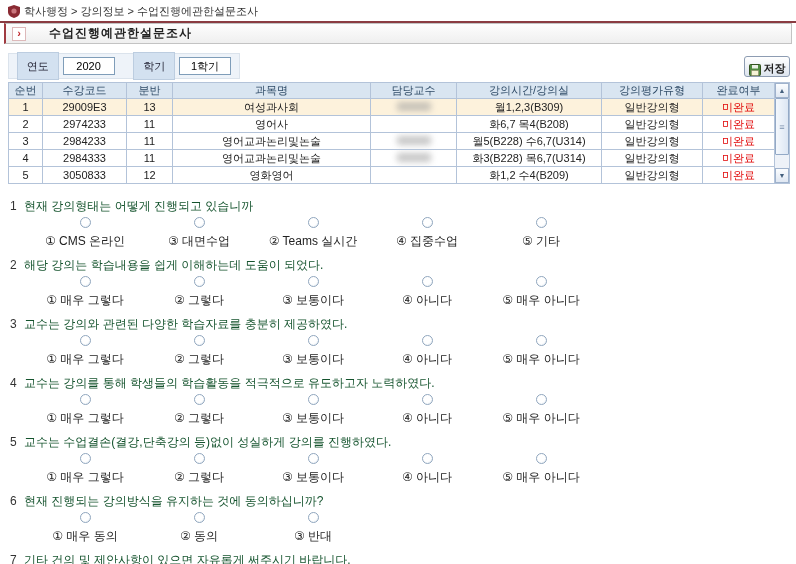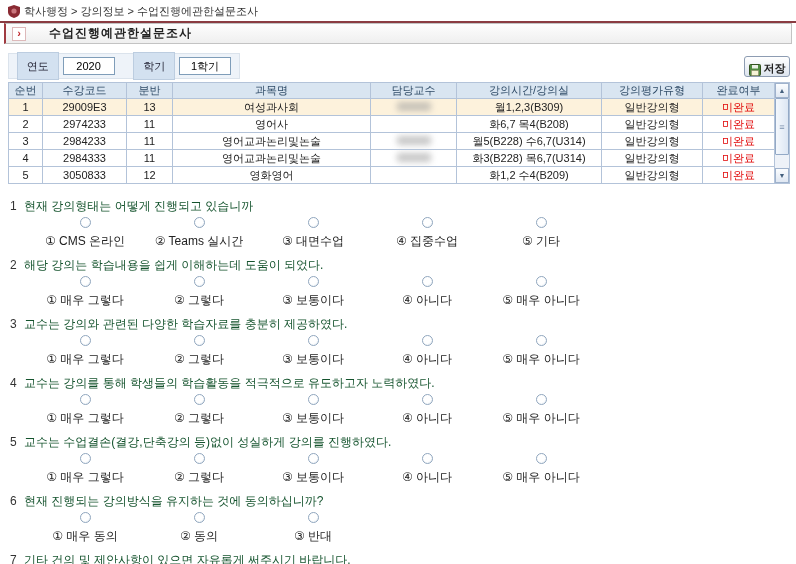--- a/index.html
+++ b/index.html
@@ -190,25 +190,25 @@
         <span class="q-num">1</span>
         <span class="q-text">현재 강의형태는 어떻게 진행되고 있습니까</span>
       </div>
       <div class="opts">
         <label class="opt">
           <span class="radio"></span>
           <span>① CMS 온라인</span>
         </label>
         <label class="opt">
           <span class="radio"></span>
+          <span>③ 대면수업</span>
+        </label>
+        <label class="opt">
+          <span class="radio"></span>
           <span>② Teams 실시간</span>
-        </label>
-        <label class="opt">
-          <span class="radio"></span>
-          <span>③ 대면수업</span>
         </label>
         <label class="opt">
           <span class="radio"></span>
           <span>④ 집중수업</span>
         </label>
         <label class="opt">
           <span class="radio"></span>
           <span>⑤ 기타</span>
         </label>
       </div>

